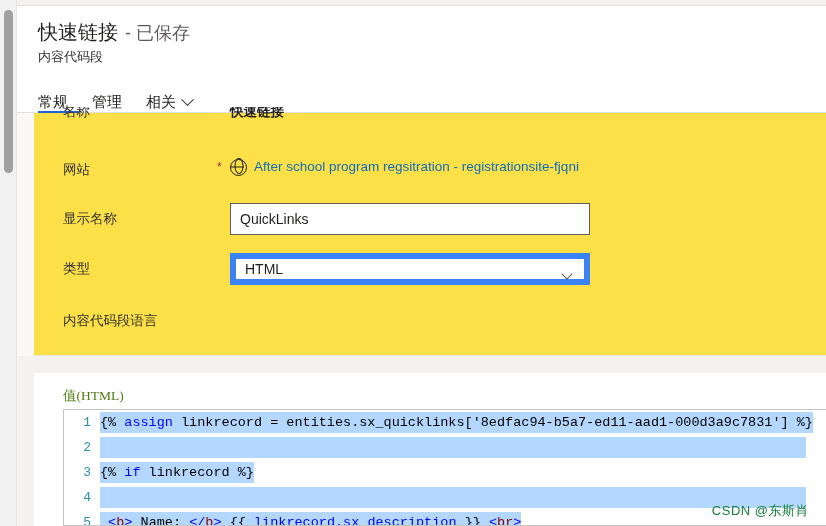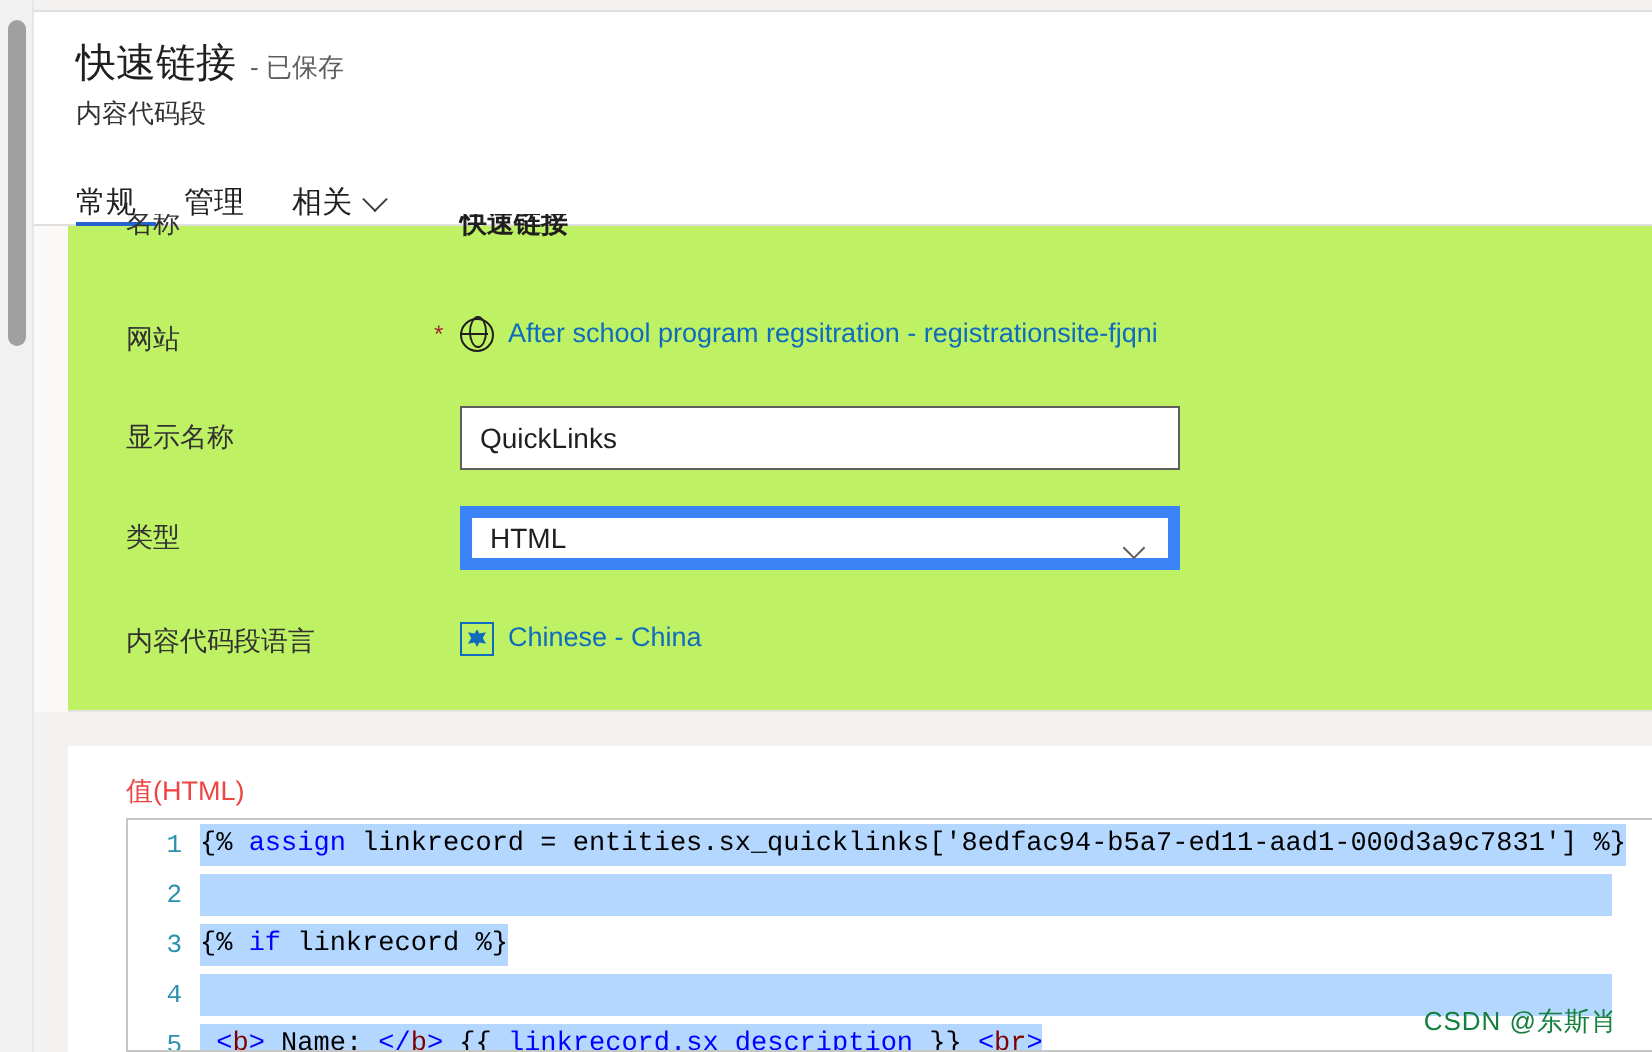--- a/index.html
+++ b/index.html
@@ -59,21 +59,21 @@
     display: flex;
     align-items: baseline;
   }
   .title-main {
     font-size: 20px;
     color: #201f1e;
     letter-spacing: 0px;
     line-height: 26px;
   }
   .title-saved {
-    font-size: 13px;
+    font-size: 18px;
     color: #605e5c;
     margin-left: 7px;
     line-height: 20px;
   }
   .subtitle {
     position: absolute;
     left: 21px; top: 42px;
     font-size: 13px;
     color: #323130;
     line-height: 18px;
@@ -114,21 +114,21 @@
     width: 40px; height: 3px;
     background: #2564cf;
   }
 
   
   .form-card {
     position: absolute;
     left: 34px; top: 113px;
     width: 792px;
     height: 243px;
-    background: #bef264;
+    background: #fde047;
     border-bottom: 1px solid #e6e4e1;
   }
   .left-rail {
     position: absolute;
     left: 17px; top: 113px;
     width: 17px; height: 243px;
     background: #faf9f8;
   }
 
   .field-row {
@@ -283,22 +283,23 @@
   .code-rail {
     position: absolute;
     left: 17px; top: 373px;
     width: 17px; height: 153px;
     background: #f3f2f1;
   }
   .code-label {
     position: absolute;
     left: 29px; top: 14px;
     font-size: 13.5px;
-    color: #ef4444;
+    color: #4d7c0f;
     line-height: 18px;
+    font-family: Liberation Serif, serif;
   }
   .editor {
     position: absolute;
     left: 29px; top: 36px;
     width: 780px;
     height: 117px;
     border: 1px solid #c8c6c4;
     border-right: none;
     background: #ffffff;
     overflow: hidden;
@@ -401,24 +402,20 @@
       <span class="f-value" style="top:0px;">
         <div class="select-box">
           <span class="select-val">HTML</span>
           <span class="select-chev"></span>
         </div>
       </span>
     </div>
 
     <div class="field-row" style="top:194px; height:28px;">
       <span class="f-label" style="top:5px;">内容代码段语言</span>
-      <span class="f-value" style="top:3px;">
-        <span class="lang-icon"></span>
-        <span class="link-text">Chinese - China</span>
-      </span>
     </div>
   </div>
 
   <div class="clipped-row">
     <span class="clipped-label">名称</span>
     <span class="clipped-value">快速链接</span>
   </div>
 
   <div class="code-rail"></div>
   <div class="code-card">

